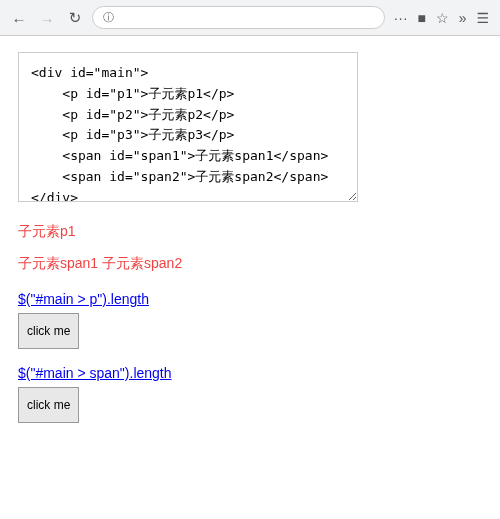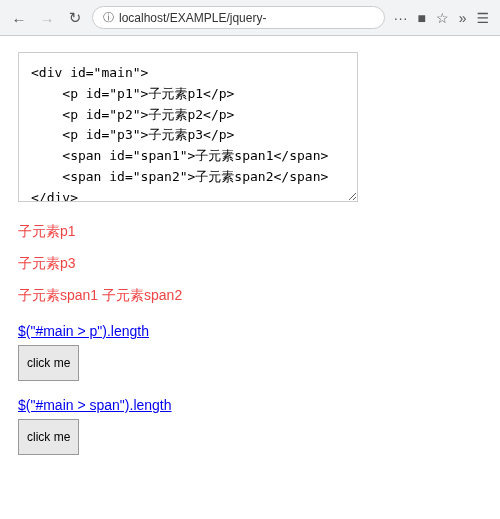--- a/index.html
+++ b/index.html
@@ -118,21 +118,20 @@
   </style>
 </head>
 <body>
 
 <div class="browser-chrome">
   <button class="nav-btn">←</button>
   <button class="nav-btn" disabled="">→</button>
   <button class="nav-btn">↻</button>
   <div class="address-bar">
     <span class="address-icon">ⓘ</span>
-    <span class="address-text">localhost/EXAMPLE/jquery-</span>
   </div>
   <div class="browser-actions">
     <span>···</span>
     <span>■</span>
     <span>☆</span>
     <span>»</span>
     <span>☰</span>
   </div>
 </div>
 
@@ -142,21 +141,20 @@
   <textarea class="code-box" readonly="" style="">&lt;div id="main"&gt;
     &lt;p id="p1"&gt;子元素p1&lt;/p&gt;
     &lt;p id="p2"&gt;子元素p2&lt;/p&gt;
     &lt;p id="p3"&gt;子元素p3&lt;/p&gt;
     &lt;span id="span1"&gt;子元素span1&lt;/span&gt;
     &lt;span id="span2"&gt;子元素span2&lt;/span&gt;
 &lt;/div&gt;</textarea>
 
   
   <div class="child-element">子元素p1</div>
-  <div class="child-element">子元素p3</div>
   <div class="span-line">子元素span1 子元素span2</div>
 
   
   <div class="jquery-section">
     <div class="jquery-selector">$("#main &gt; p").length</div>
     <button class="click-btn">click me</button>
   </div>
 
   
   <div class="jquery-section">

